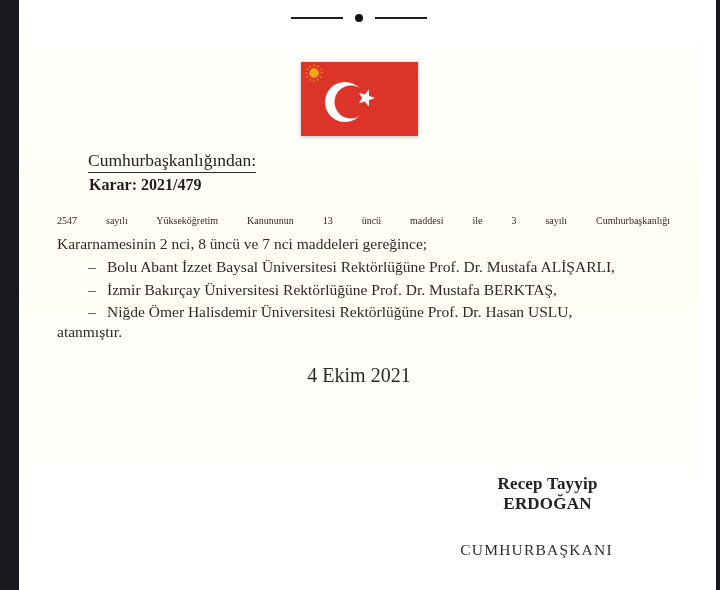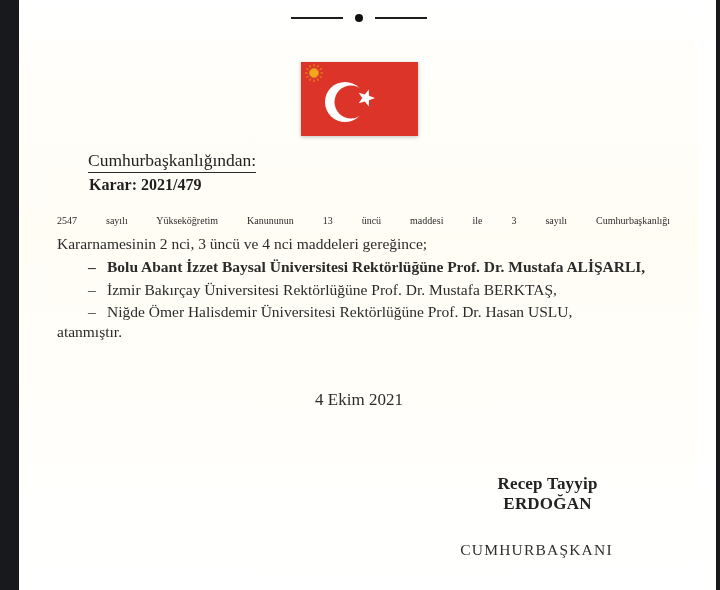--- a/index.html
+++ b/index.html
@@ -52,30 +52,30 @@
   }
   .intro2{
     position:absolute;left:38px;top:232px;width:613px;
     font-size:15.5px;line-height:23px;color:#2b2b2b;
   }
   .appt{
     position:absolute;left:38px;width:620px;
     font-size:15.5px;line-height:23px;color:#2b2b2b;white-space:nowrap;
   }
   .appt .dash{display:inline-block;width:19px;margin-left:31px;}
-  .appt.r0{top:255px;font-weight:bold;}
+  .appt.r0{top:255px;}
   .appt.r1{top:278px;}
   .appt.r2{top:300px;}
   .closing{
     position:absolute;left:38px;top:320px;
     font-size:15.5px;line-height:23px;color:#2b2b2b;
   }
   .dateline{
-    position:absolute;left:0;top:390px;width:680px;
-    text-align:center;font-size:17px;color:#2b2b2b;
+    position:absolute;left:0;top:364px;width:680px;
+    text-align:center;font-size:20px;color:#2b2b2b;
   }
   
   .signature{
     position:absolute;left:415px;top:474px;width:205px;text-align:center;
   }
   .sig-name{
     font-size:17px;font-weight:bold;color:#222222;letter-spacing:0.2px;margin-left:22px;
   }
   .sig-title{
     margin-top:27px;font-size:15.5px;color:#2f2f2f;letter-spacing:1.2px;text-align:center;
@@ -120,21 +120,21 @@
         <circle cx="50" cy="40" r="16.5" fill="#dc3428"></circle>
       </g>
 
       <path transform="translate(65,36) rotate(18)" fill="#ffffff" d="M0,-9 L2.17,-2.99 L8.56,-2.78 L3.52,1.14 L5.29,7.28 L0,3.7 L-5.29,7.28 L-3.52,1.14 L-8.56,-2.78 L-2.17,-2.99 Z"></path>
     </svg>
 
     <div class="issuer">Cumhurbaşkanlığından:</div>
     <div class="decision">Karar: 2021/479</div>
 
     <div class="intro1">2547 sayılı Yükseköğretim Kanununun 13 üncü maddesi ile 3 sayılı Cumhurbaşkanlığı</div>
-    <div class="intro2">Kararnamesinin 2 nci, 3 üncü ve 4 nci maddeleri gereğince;</div>
+    <div class="intro2">Kararnamesinin 2 nci, 8 üncü ve 7 nci maddeleri gereğince;</div>
 
     <div class="appt r0">
       <span class="dash">–</span><span>Bolu Abant İzzet Baysal Üniversitesi Rektörlüğüne Prof. Dr. Mustafa ALİŞARLI,</span>
     </div>
     <div class="appt r2">
       <span class="dash">–</span><span>Niğde Ömer Halisdemir Üniversitesi Rektörlüğüne Prof. Dr. Hasan USLU,</span>
     </div>
     <div class="appt r1">
       <span class="dash">–</span><span>İzmir Bakırçay Üniversitesi Rektörlüğüne Prof. Dr. Mustafa BERKTAŞ,</span>
     </div>

